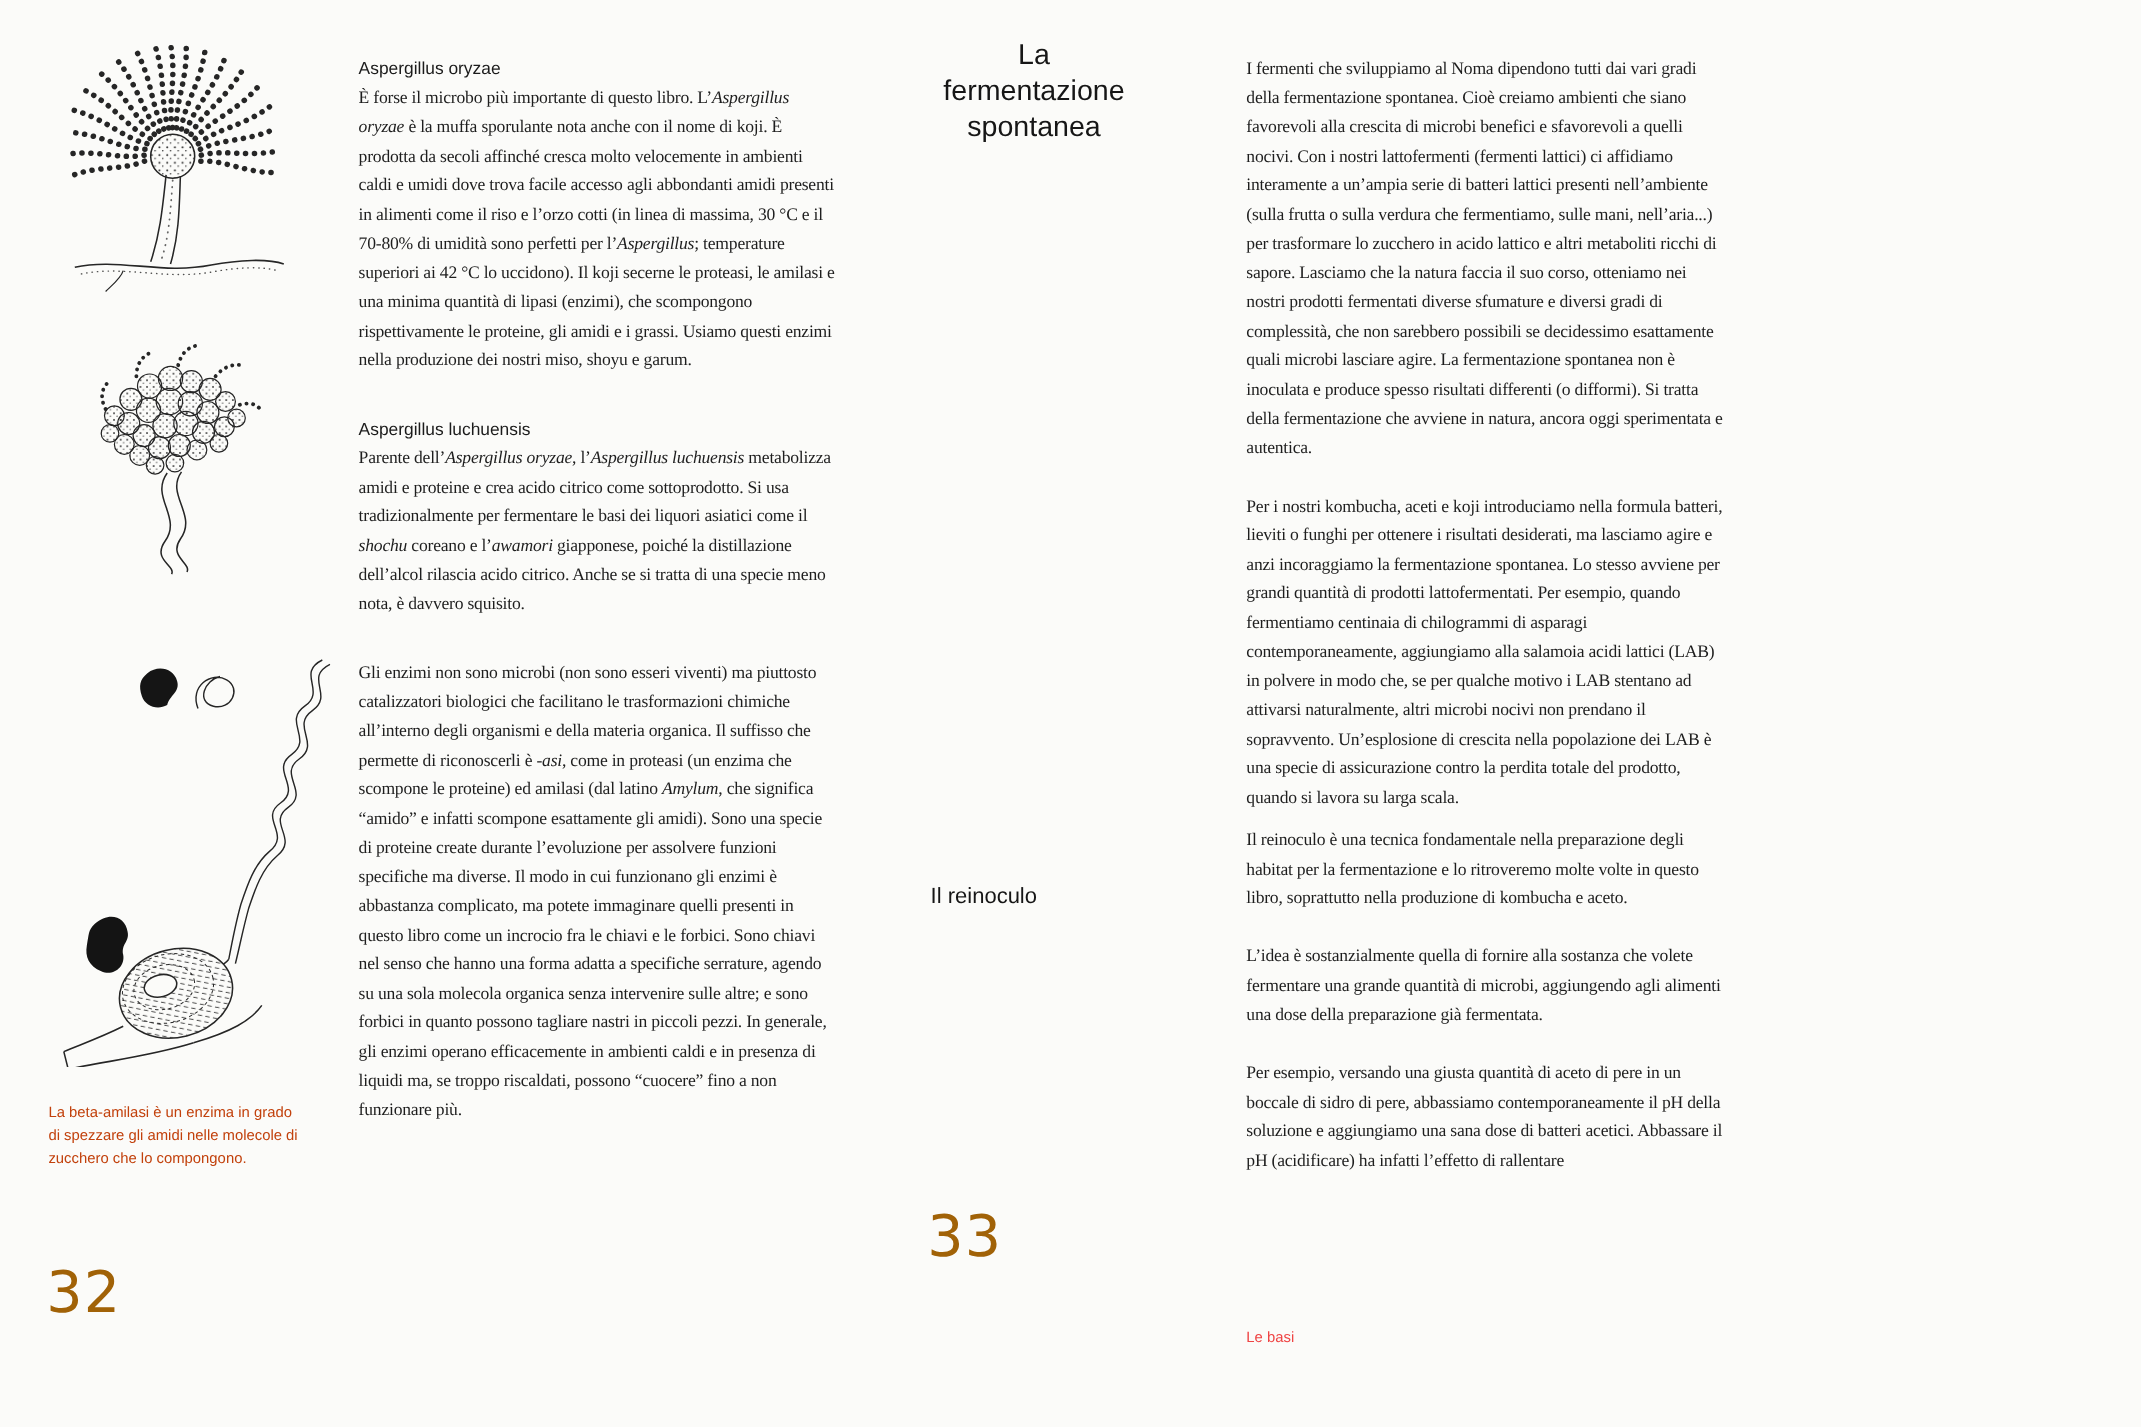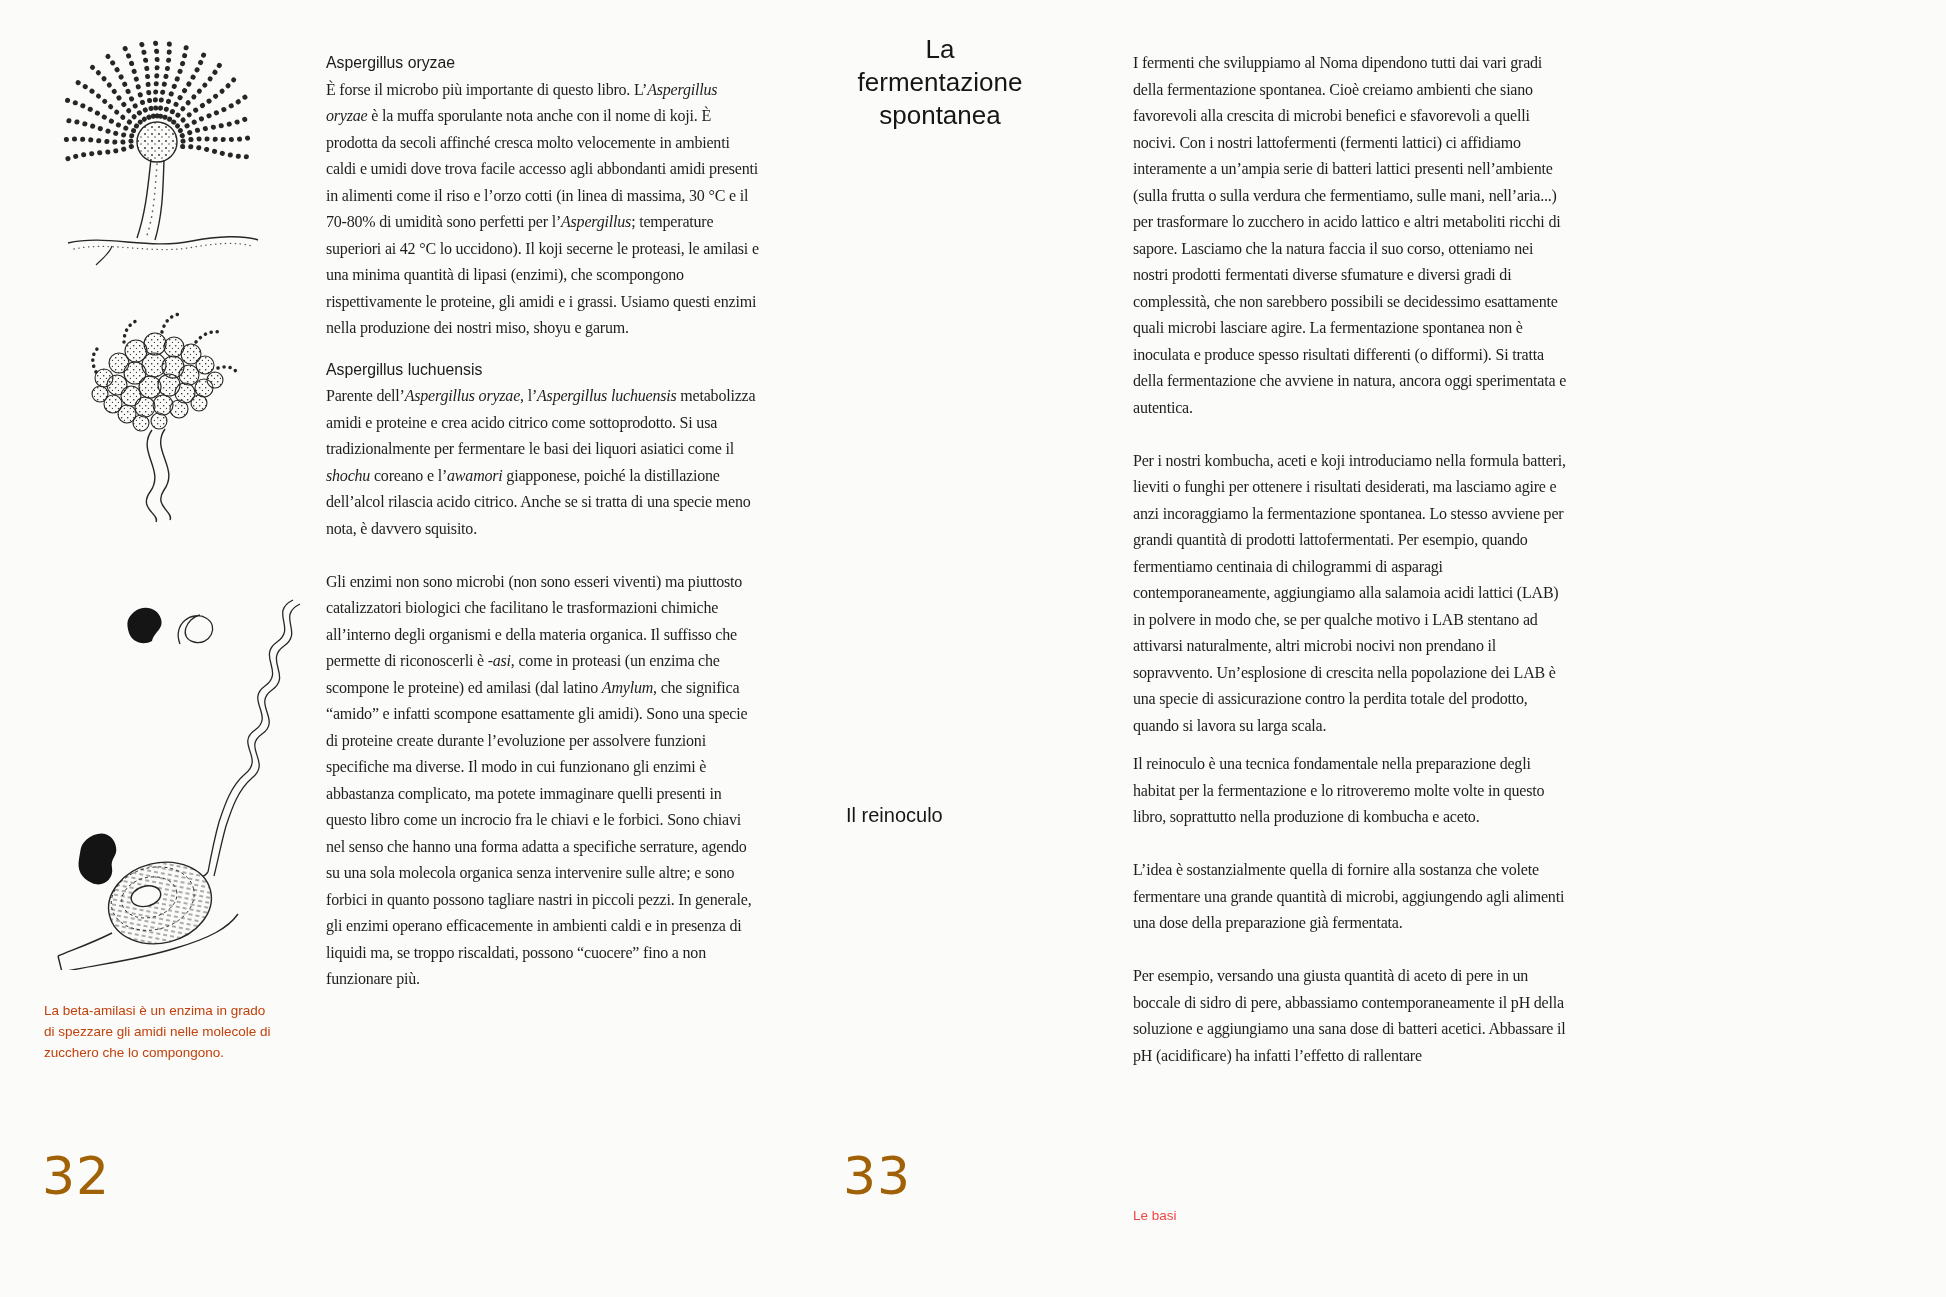--- a/index.html
+++ b/index.html
@@ -14,21 +14,21 @@
 
   
   .text-col {
     position:absolute; top:50px; width:434px;
     font-size:16px; line-height:26.5px; letter-spacing:-0.2px;
     text-align:left;
   }
   #left-col  { left:326px; }
   #right-col { left:1133px; }
 
-  .sec + .sec { margin-top:15px; }
+  .sec + .sec { margin-top:36px; }
   .sec-h {
     margin:0; font-family:"Liberation Sans", sans-serif;
     font-size:15.8px; font-weight:400; line-height:26.5px;
     letter-spacing:0; color:#1b1b1b;
   }
   .sec-h.bold { font-weight:700; }
   .body-p { margin:0;font-family:Liberation Serif, serif; }
   #sec-enzimi .body-p { margin-top:26.5px; }
 
   .pgroup p { margin:0; }
@@ -45,21 +45,21 @@
   #h-ferm { left:845px; top:33px; width:190px; text-align:center;
             font-size:26px; line-height:33px; }
   #h-rein { left:846px; top:800px; font-size:20px; line-height:30px; }
 
   
   .pagenum {
     position:absolute; font-family:"DejaVu Sans", sans-serif;
     font-size:52px; line-height:1; color:#a16207; letter-spacing:1px;
   }
   #pn-left  { left:42px;  top:1150px; }
-  #pn-right { left:843px; top:1150px; }
+  #pn-right { left:843px; top:1099px; }
 
   .caption {
     position:absolute; left:44px; top:1000px; width:232px; margin:0;
     font-family:"Liberation Sans", sans-serif;
     font-size:13.5px; line-height:21px; color:#c2410c; letter-spacing:0;
   }
   .footer {
     position:absolute; left:1133px; top:1208px; margin:0;
     font-family:"Liberation Sans", sans-serif;
     font-size:13.5px; color:#ef4444;

